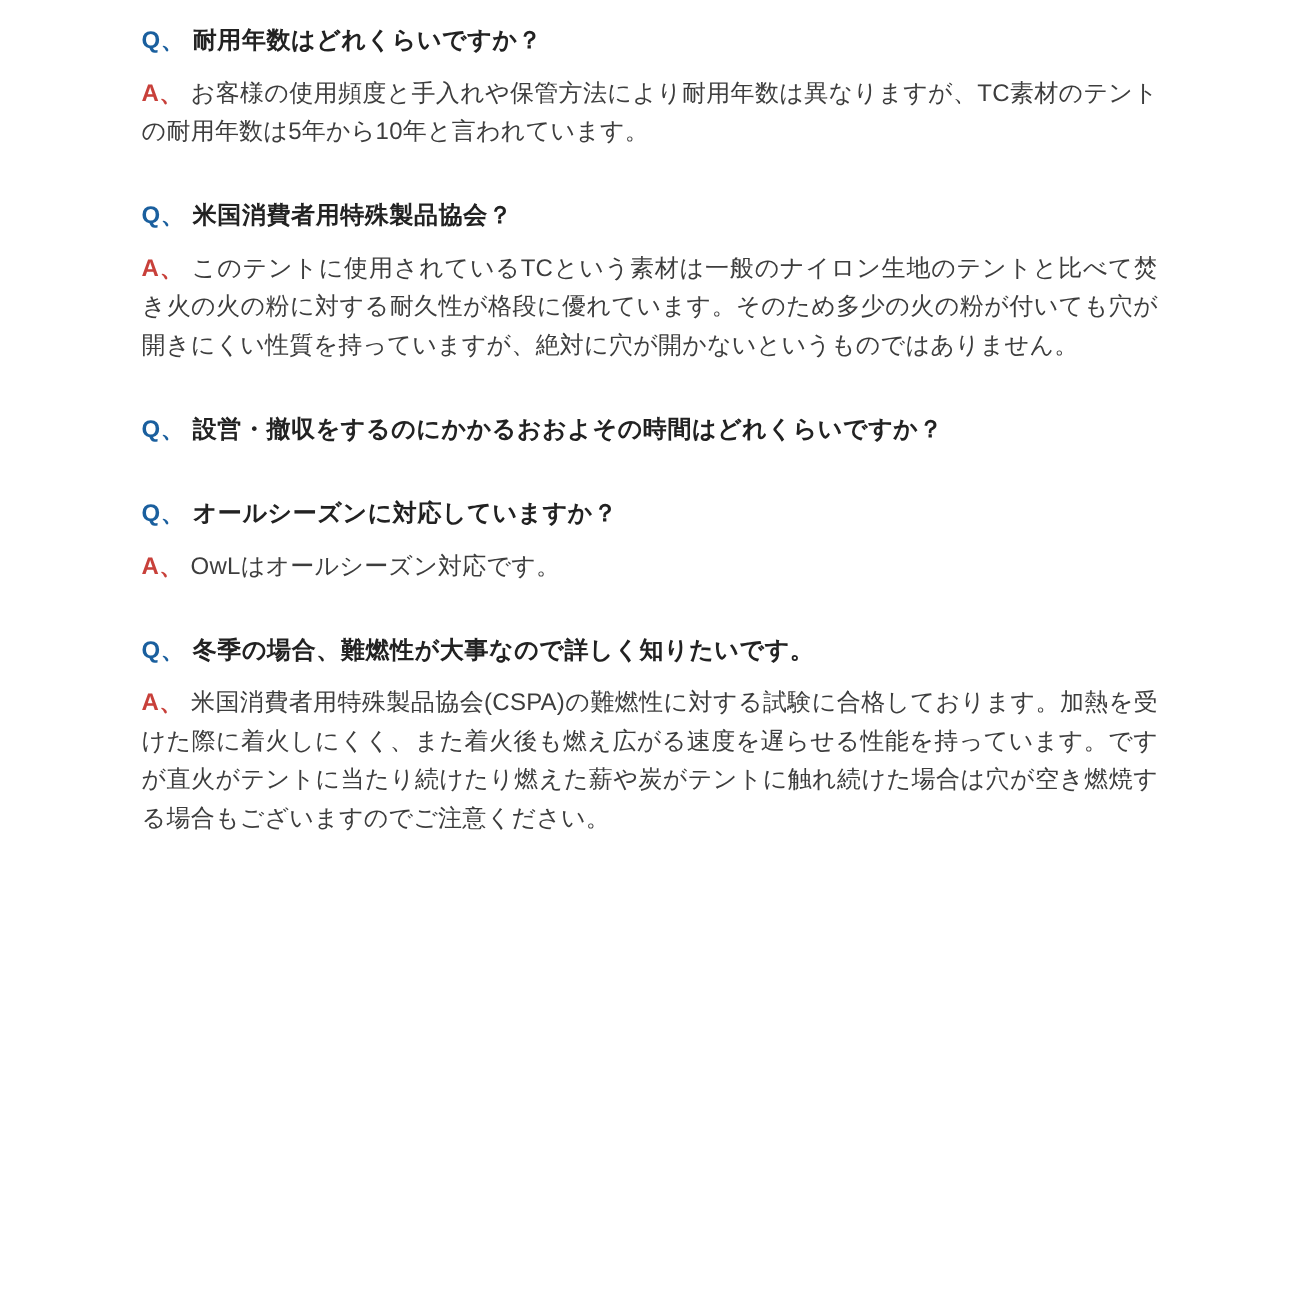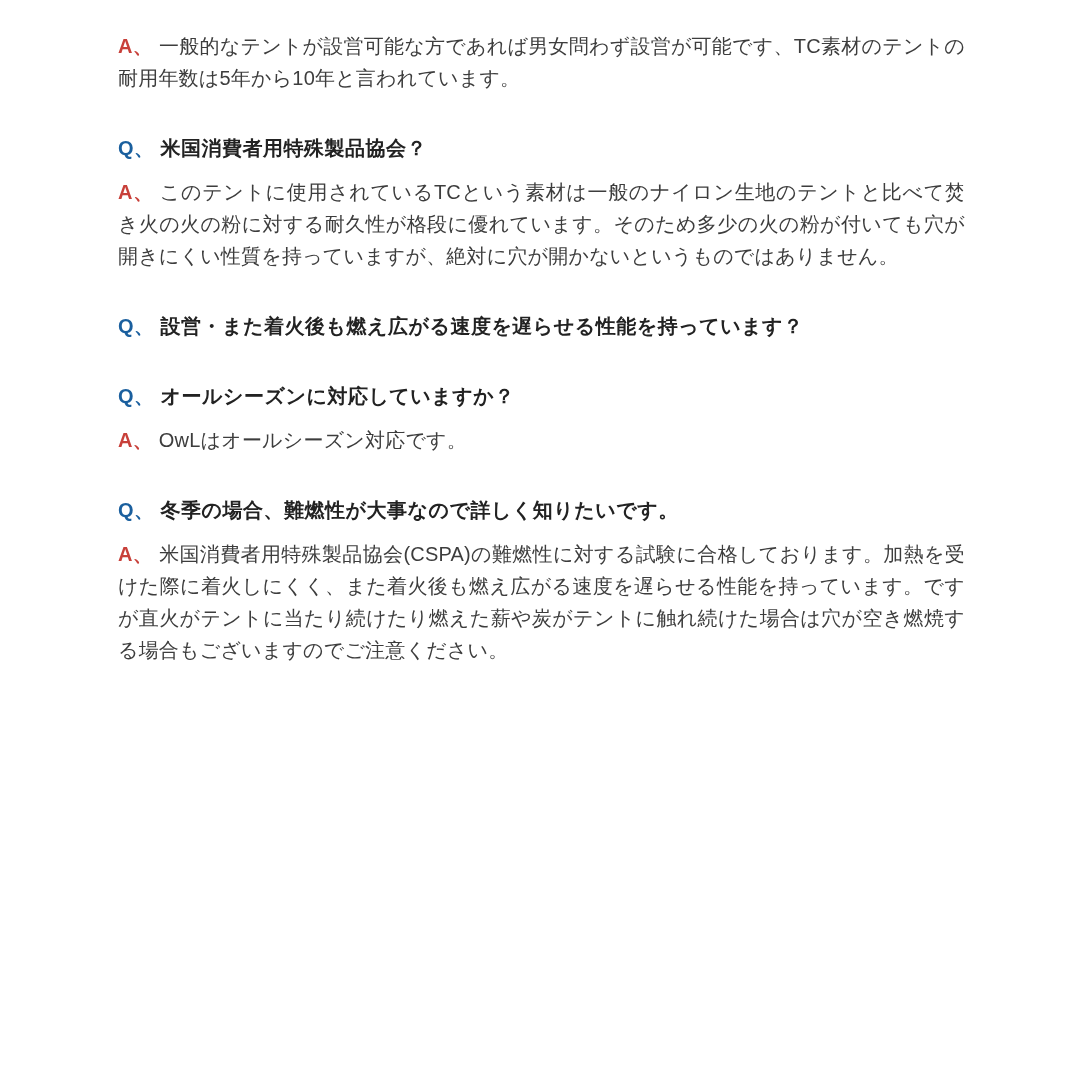--- a/index.html
+++ b/index.html
@@ -57,30 +57,31 @@
     margin-right: 6px;
   }
 </style>
 </head>
 <body>
 
 <div class="page">
   <div class="faq-list">
 
     <section class="faq-item">
-      <p class="answer"><span class="a-label">A、</span><span class="a-text">一般的なテントが設営可能な方であれば男女問わず設営が可能です、TC素材のテントの耐用年数は5年から10年と言われています。</span></p>
+      <p class="question"><span class="q-label">Q、</span><span class="q-text">耐用年数はどれくらいですか？</span></p>
+      <p class="answer"><span class="a-label">A、</span><span class="a-text">お客様の使用頻度と手入れや保管方法により耐用年数は異なりますが、TC素材のテントの耐用年数は5年から10年と言われています。</span></p>
     </section>
 
     <section class="faq-item">
       <p class="question"><span class="q-label">Q、</span><span class="q-text">米国消費者用特殊製品協会？</span></p>
       <p class="answer"><span class="a-label">A、</span><span class="a-text">このテントに使用されているTCという素材は一般のナイロン生地のテントと比べて焚き火の火の粉に対する耐久性が格段に優れています。そのため多少の火の粉が付いても穴が開きにくい性質を持っていますが、絶対に穴が開かないというものではありません。</span></p>
     </section>
 
     <section class="faq-item">
-      <p class="question"><span class="q-label">Q、</span><span class="q-text">設営・また着火後も燃え広がる速度を遅らせる性能を持っています？</span></p>
+      <p class="question"><span class="q-label">Q、</span><span class="q-text">設営・撤収をするのにかかるおおよその時間はどれくらいですか？</span></p>
     </section>
 
 
 
     <section class="faq-item">
       <p class="question"><span class="q-label">Q、</span><span class="q-text">オールシーズンに対応していますか？</span></p>
       <p class="answer"><span class="a-label">A、</span><span class="a-text">OwLはオールシーズン対応です。</span></p>
     </section>
 
     <section class="faq-item">

